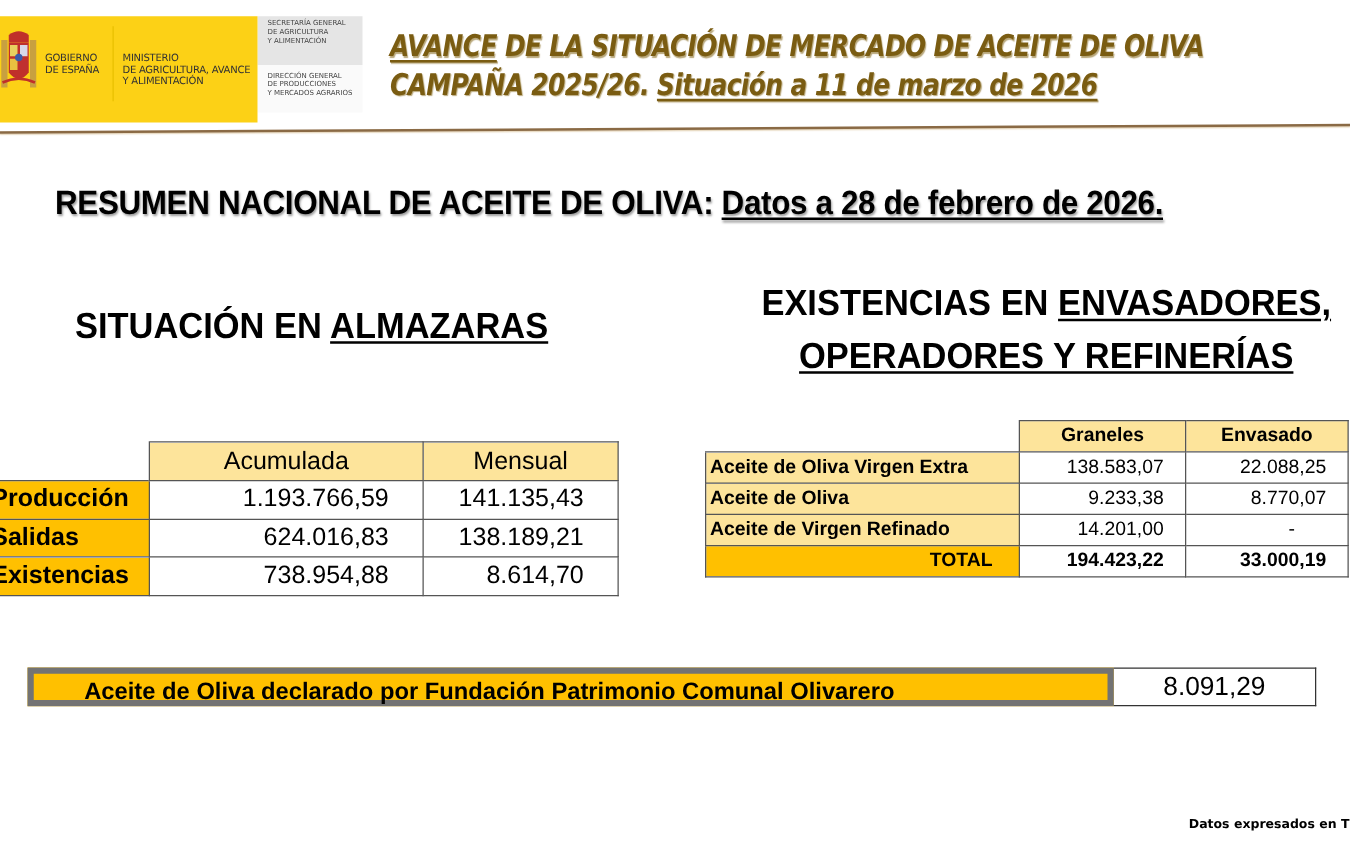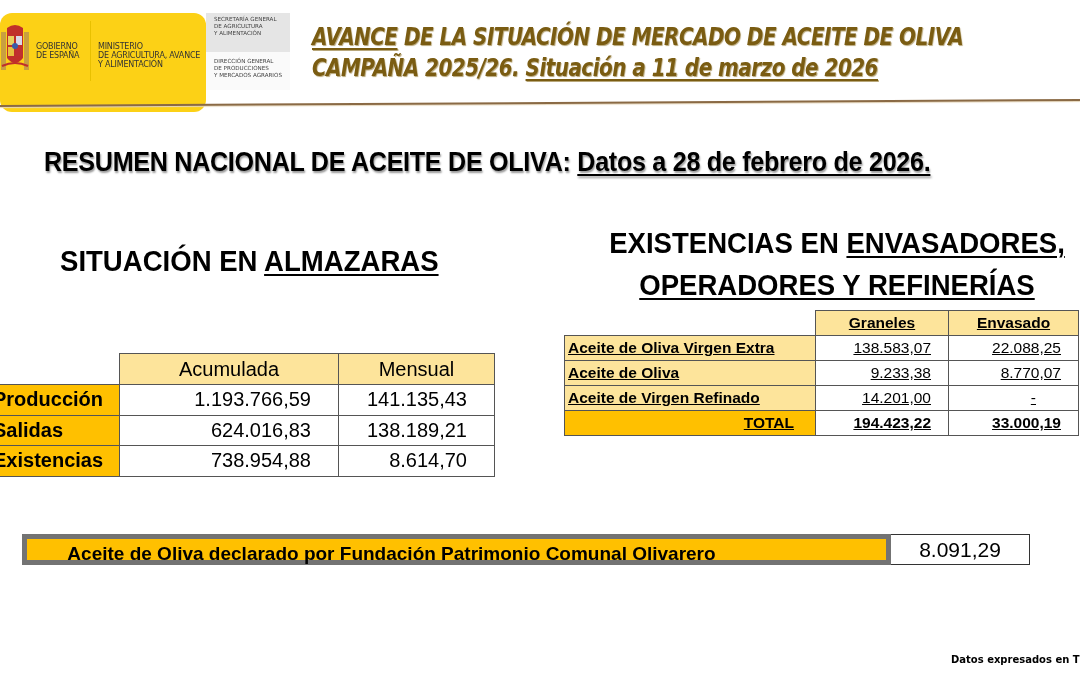--- a/index.html
+++ b/index.html
@@ -1,21 +1,21 @@
 <!DOCTYPE html>
 <html><head>
 <meta charset="utf-8">
 <style>
   html, body { margin:0; padding:0; }
   body { width:1080px; height:675px; position:relative; overflow:hidden; background:#ffffff; font-family:"Liberation Sans", sans-serif; color:#000; }
   .abs { position:absolute; }
 
   
   .logo { left:0; top:13px; width:290px; height:77px; display:flex; }
-  .logo-yellow { width:206px; height:99px; background:#fcd116; position:relative; display:flex; align-items:center;border-radius:12px; }
+  .logo-yellow { width:206px; height:85px; background:#fcd116; position:relative; display:flex; align-items:center; }
   .logo-grey { width:84px; height:77px; display:flex; flex-direction:column; }
   .logo-grey .top { height:39px; background:#e5e5e5; font-size:5.6px; line-height:7px; color:#444; padding:3px 0 0 8px; box-sizing:border-box; font-family:"DejaVu Sans", sans-serif; }
   .logo-grey .bot { height:38px; background:#fafafa; font-size:5.6px; line-height:7px; color:#444; padding:6px 0 0 8px; box-sizing:border-box; font-family:"DejaVu Sans", sans-serif; }
   .coat { position:absolute; left:0; top:9px; width:30px; height:56px; }
   .gob { position:absolute; left:36px; top:29px; font-size:8px; line-height:9px; color:#333; font-family:"DejaVu Sans", sans-serif; letter-spacing:-0.2px; }
   .min { position:absolute; left:98px; top:29px; font-size:8px; line-height:9px; color:#333; font-family:"DejaVu Sans", sans-serif; letter-spacing:-0.2px; }
   .logo-sep { position:absolute; left:90px; top:8px; width:1px; height:60px; background:#e8c000; }
 
   
   .title { left:312px; top:22px; white-space:nowrap; font-family:"DejaVu Sans", sans-serif; font-weight:bold; font-style:italic; font-size:24px; line-height:31px; color:#7a5c12; text-shadow:1px 1px 1px #b8a77a; letter-spacing:-0.6px; transform:scaleX(0.83); transform-origin:left top; }
@@ -34,33 +34,33 @@
   td, th { border:1px solid #555; padding:0 6px; box-sizing:border-box; white-space:nowrap; overflow:hidden; }
 
   
   .t-left { left:-8px; top:353px; font-size:20px; }
   .t-left th { background:#fde49b; height:31px; font-weight:normal; }
   .t-left td { height:30.5px; text-align:right; padding-right:27px; }
   .t-left td.lbl { background:#ffc000; font-weight:bold; text-align:left; padding-left:0; padding-right:0; }
   .t-left th.blank { background:transparent; border:none; border-right:1px solid #555; }
 
   
-  .t-right { left:564px; top:310px; font-size:15.5px;text-decoration:underline; }
+  .t-right { left:564px; top:336px; font-size:15.5px; }
   .t-right th { background:#fde49b; height:25px; font-weight:bold; text-align:center; }
   .t-right th.blank { background:transparent; border:none; border-right:1px solid #555; border-bottom:1px solid #555; }
   .t-right td { height:25px; text-align:right; padding-right:17px; }
   .t-right td.lbl { background:#fde49b; font-weight:bold; text-align:left; padding-left:3px; padding-right:0; }
   .t-right tr.total td { font-weight:bold; }
   .t-right tr.total td.lbl { background:#ffc000; text-align:right; padding-right:21px; }
   .t-right td.dash { padding-right:42px; }
 
   
   .fund { left:22px; top:534px; height:31px; display:flex; }
   .fund-lbl { width:869px; height:31px; background:#ffc000; border:5px solid #737373; box-sizing:border-box; font-weight:bold; font-size:19px; line-height:29px; text-align:center; padding-right:130px; }
-  .fund-val { width:139px; height:31px; border:1px solid #333; border-left:none; box-sizing:border-box; font-size:21px; line-height:29px; text-align:center; }
+  .fund-val { width:162px; height:31px; border:1px solid #333; border-left:none; box-sizing:border-box; font-size:21px; line-height:29px; text-align:center; }
 
   .footer { left:951px; top:654px; white-space:nowrap; font-size:10px; font-weight:bold; font-family:"DejaVu Sans", sans-serif; }
 </style>
 </head>
 <body>
 
 <div class="abs logo">
   <div class="logo-yellow">
     <svg class="coat" viewBox="0 0 30 56">
       <rect x="1" y="10" width="5" height="38" fill="#c8a040"></rect>

